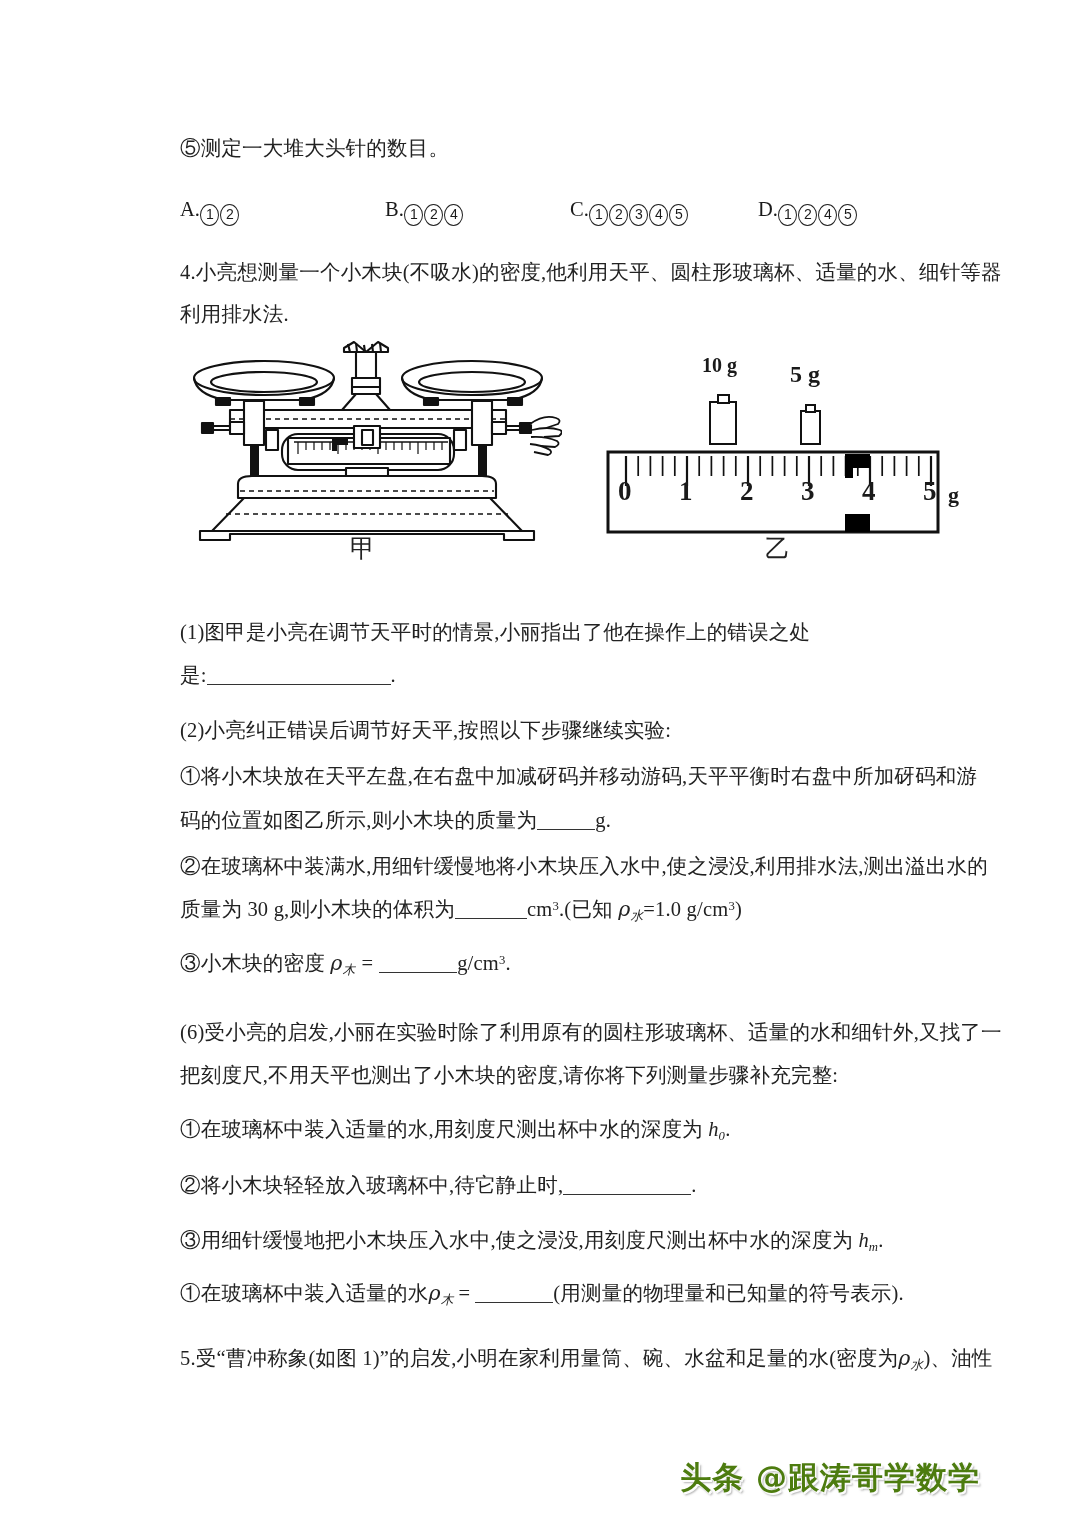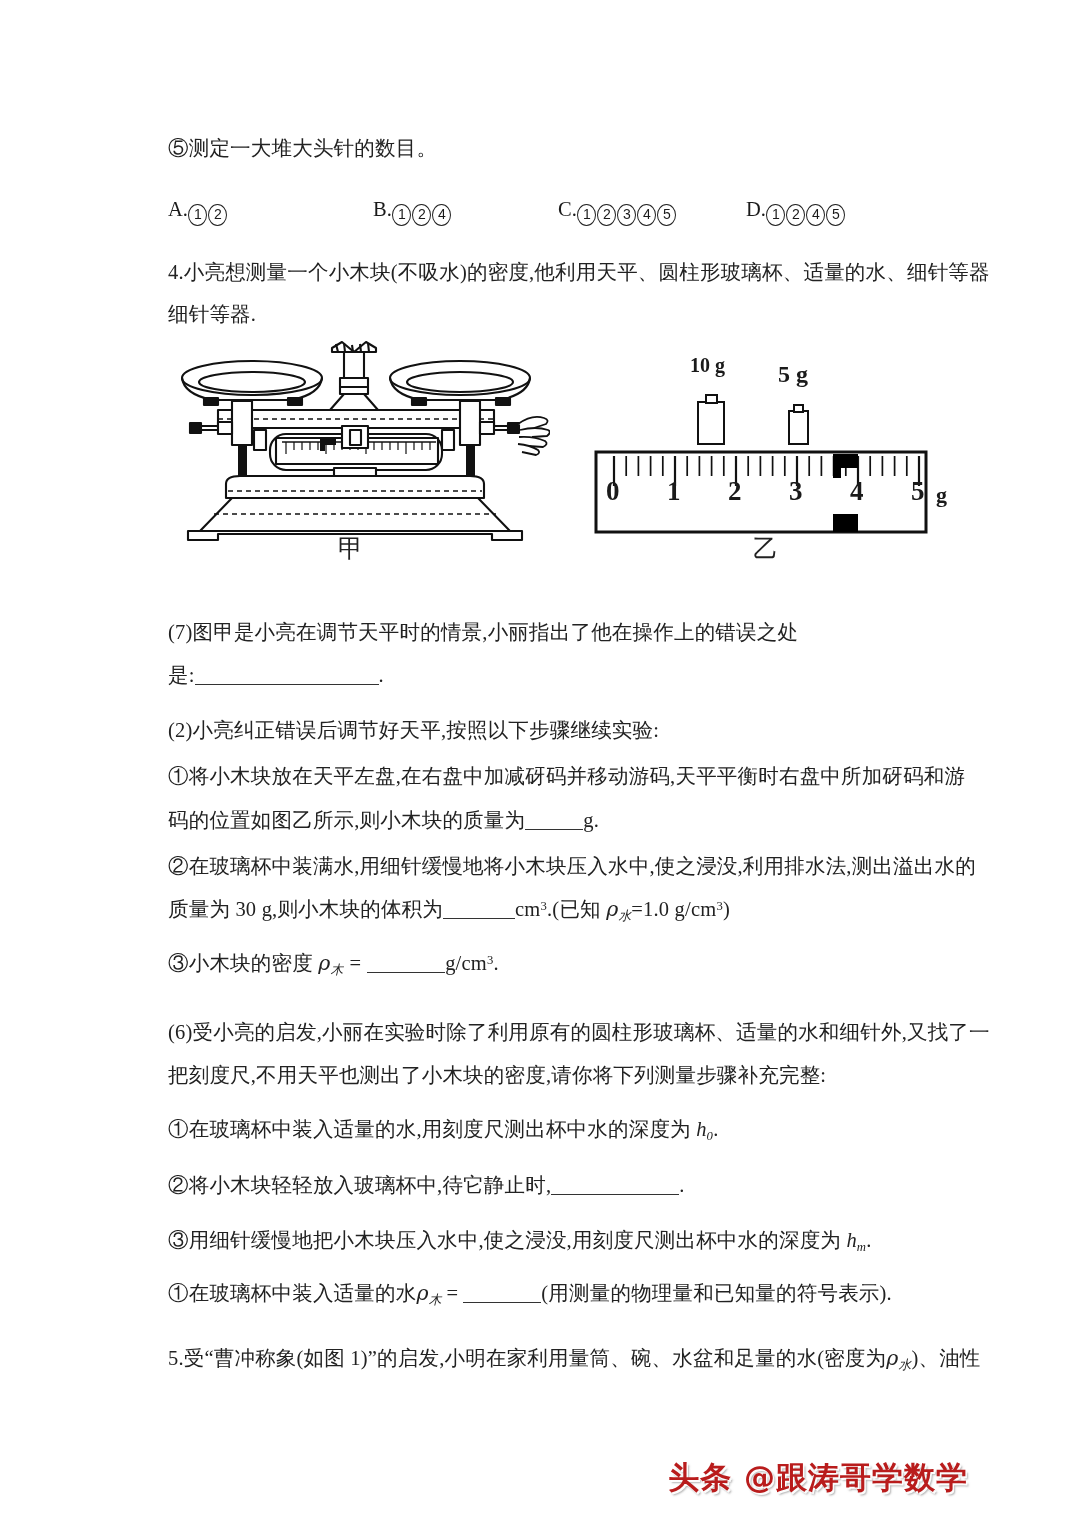--- a/index.html
+++ b/index.html
@@ -10,21 +10,21 @@
   body {
     width: 1080px;
     height: 1527px;
     position: relative;
     font-family: "Liberation Serif", "DejaVu Serif", serif;
     color: #1a1a1a;
     overflow: hidden;
   }
   .page {
     position: absolute;
-    left: 0; top: 0;
+    left: 12px; top: 0;
     width: 984px;
     height: 1527px;
     background: #fff;
   }
   .content {
     position: absolute;
     left: 168px;
     top: 0;
     width: 790px;
   }
@@ -72,21 +72,21 @@
   }
 
   
   .watermark {
     position: absolute;
     right: 16px;
     bottom: 28px;
     font-family: "DejaVu Sans", sans-serif;
     font-size: 31px;
     font-weight: 700;
-    color: #b91c1c;
+    color: #4d7c0f;
     letter-spacing: 1px;
     text-shadow: 1.5px 1.5px 0 rgba(255,255,255,0.95), 2.5px 2.5px 2px rgba(120,120,120,0.55);
     white-space: nowrap;
   }
 </style>
 </head>
 <body>
 
 <div class="page">
 
@@ -108,21 +108,21 @@
       </div>
       <div class="opt" style="left:578px;">
         <span>D.</span><span class="circ">1</span><span class="circ">2</span><span class="circ">4</span><span class="circ">5</span>
       </div>
     </div>
 
     <div class="line pos" style="top:262px; left:0;">
       <span>4.小亮想测量一个小木块(不吸水)的密度,他利用天平、圆柱形玻璃杯、适量的水、细针等器</span>
     </div>
     <div class="line pos" style="top:304px; left:0;">
-      <span>细针等器.</span>
+      <span>利用排水法.</span>
     </div>
 
     <div class="fig-area">
 
       <svg width="380" height="205" viewBox="0 0 380 205" style="position:absolute; left:2px; top:2px;">
         <g stroke="#111" fill="none" stroke-width="2.1" stroke-linejoin="round">
 
           <ellipse cx="82" cy="40" rx="70" ry="17"></ellipse>
           <ellipse cx="82" cy="44" rx="53" ry="10"></ellipse>
           <path d="M12 40 Q14 56 42 62 L122 62 Q150 56 152 40"></path>
@@ -246,21 +246,21 @@
         <span class="pos" style="left:325px; top:0; font-size:27px; font-weight:700; font-family:'Liberation Serif',serif;">5</span>
         <span class="pos" style="left:350px; top:6px; font-size:22px; font-weight:700; font-family:'Liberation Serif',serif;">g</span>
       </div>
 
       <div class="fig-label" style="left:585px; top:196px;">
         <span>乙</span>
       </div>
     </div>
 
     <div class="line pos" style="top:622px; left:0;">
-      <span>(7)图甲是小亮在调节天平时的情景,小丽指出了他在操作上的错误之处</span>
+      <span>(1)图甲是小亮在调节天平时的情景,小丽指出了他在操作上的错误之处</span>
     </div>
     <div class="line pos" style="top:665px; left:0;">
       <span>是:</span><span class="blank" style="width:184px;"></span><span>.</span>
     </div>
 
     <div class="line pos" style="top:720px; left:0;">
       <span>(2)小亮纠正错误后调节好天平,按照以下步骤继续实验:</span>
     </div>
     <div class="line pos" style="top:766px; left:0;">
       <span>①将小木块放在天平左盘,在右盘中加减砑码并移动游码,天平平衡时右盘中所加砑码和游</span>

